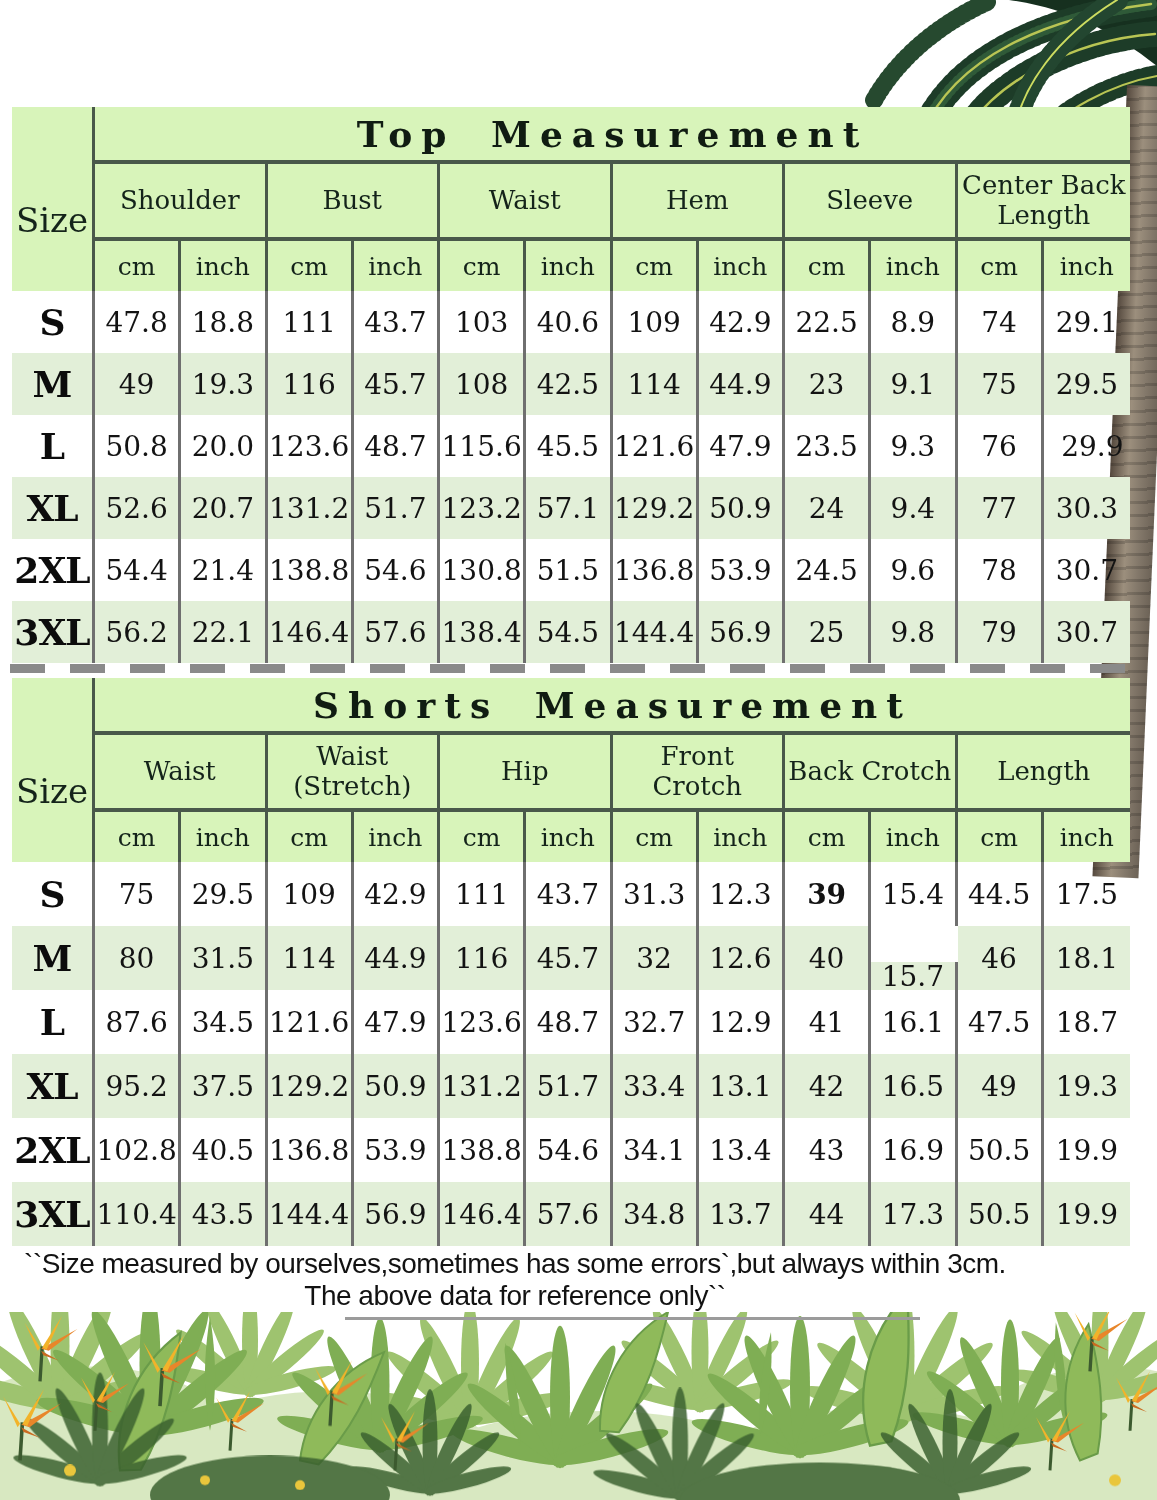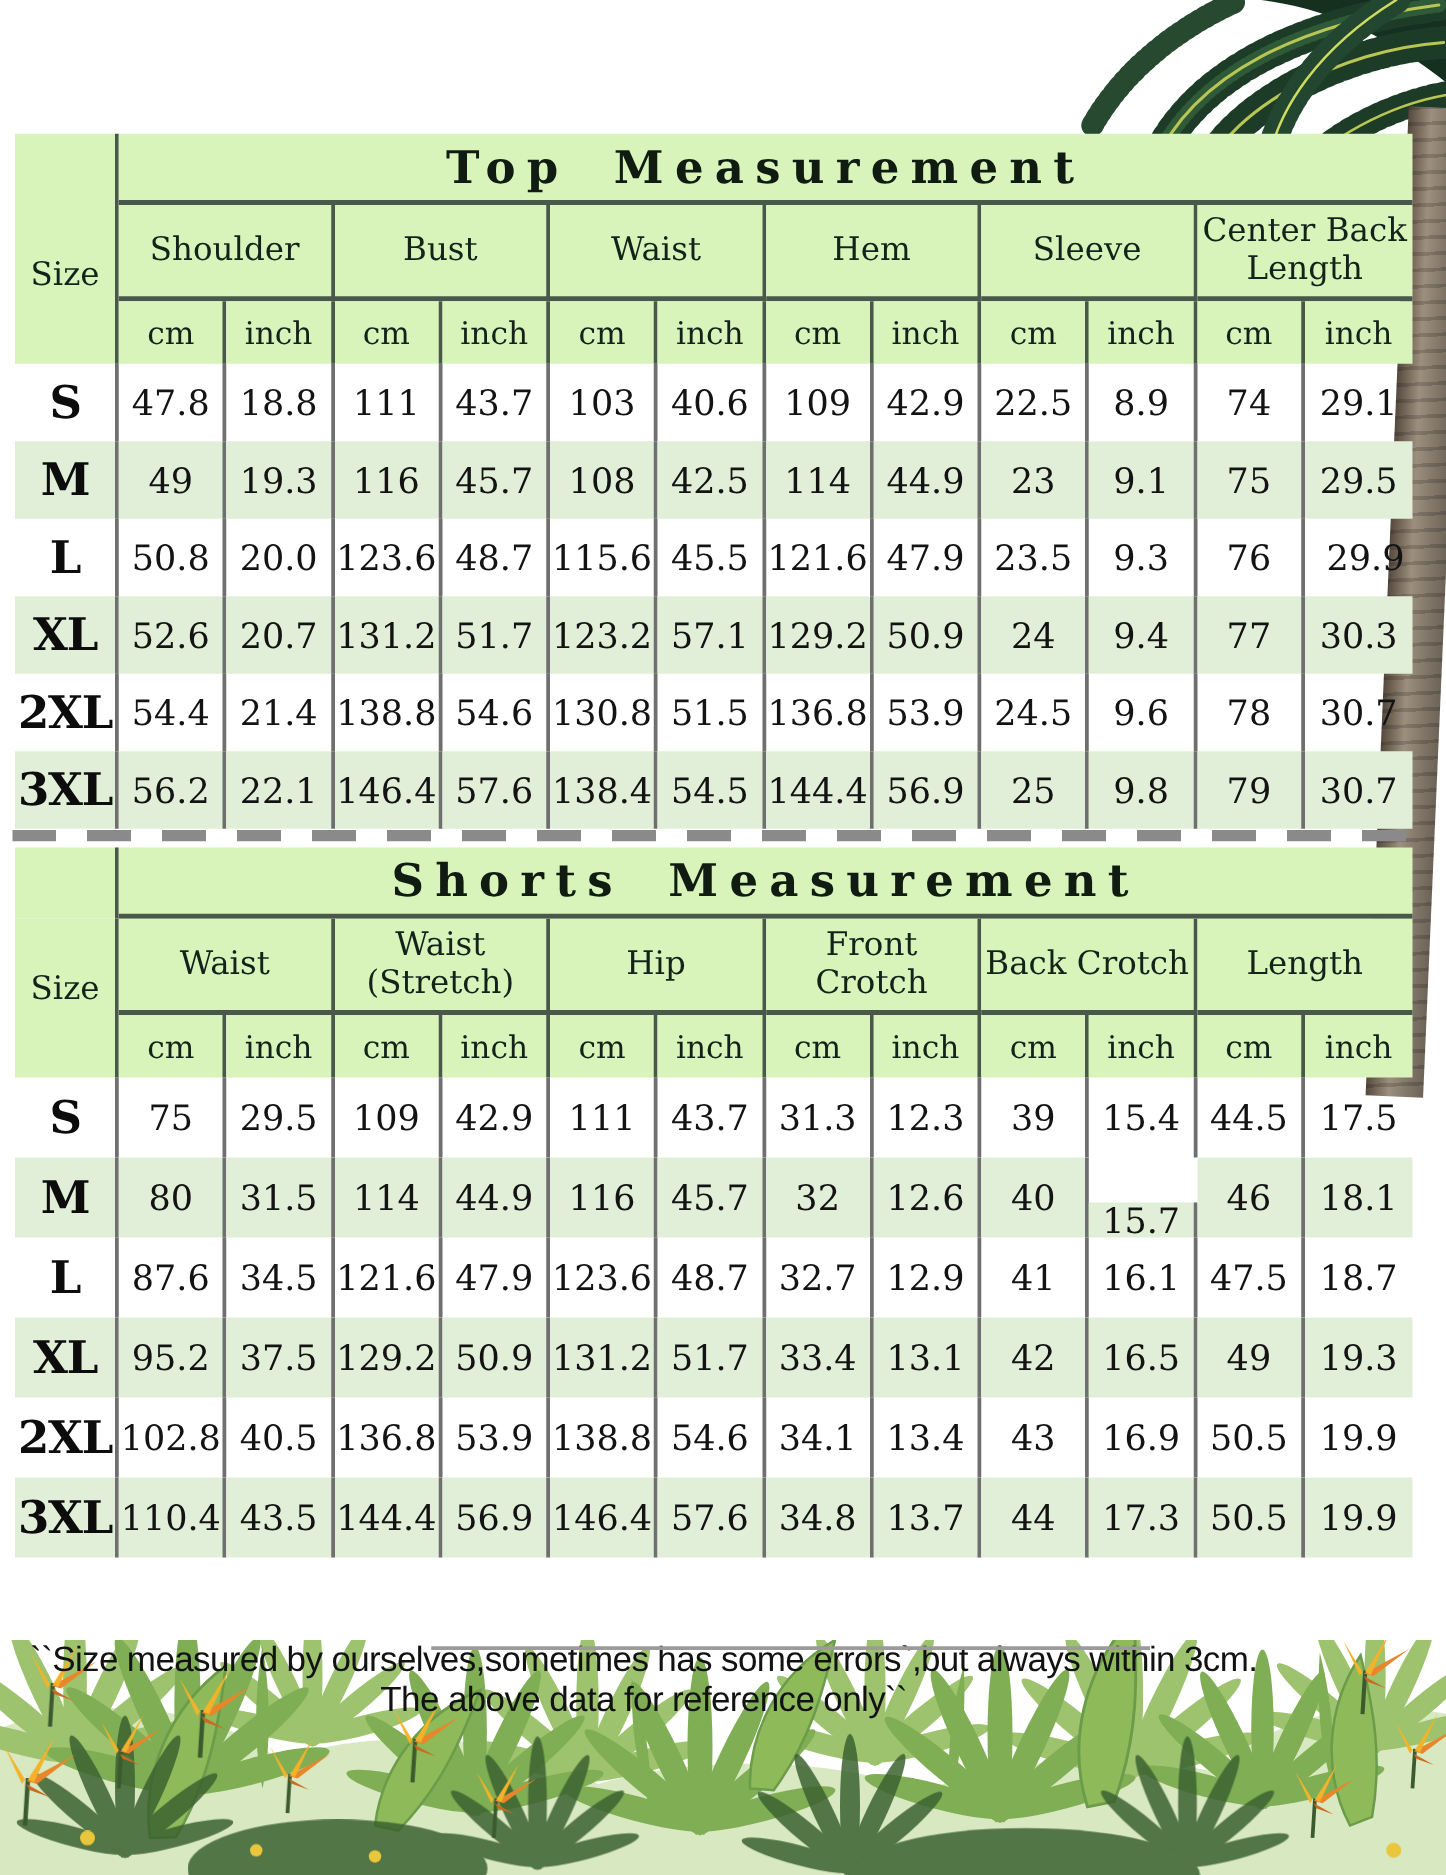--- a/index.html
+++ b/index.html
@@ -22,31 +22,31 @@
   .size-grid{display:grid;grid-template-columns:83px repeat(12,1fr);}
   .cell{display:flex;align-items:center;justify-content:center;text-align:center;}
   .green{background:var(--g);}
   .stripe{background:var(--stripe);}
   .brDark{border-right:3px solid var(--bd);}
   .bbDark{border-bottom:4px solid var(--bd);}
   .brGray{border-right:3px solid var(--bg2);}
   .titleCell{font-size:36px;font-weight:600;letter-spacing:9px;word-spacing:14px;color:#101c12;}
   .colHdr{font-size:26px;line-height:1.12;white-space:pre-line;color:#14231a;}
   .unitHdr{font-size:25px;color:#14231a;}
-  .sizeHdr{font-size:26px;color:#14231a;padding-bottom:16px;}
+  .sizeHdr{font-size:34px;color:#14231a;padding-bottom:16px;}
   .sizeCell{font-size:36px;font-weight:700;letter-spacing:-1px;color:#0c0c0c;}
   .valCell{font-size:28px;color:#131313;}
   
   .dashed-divider{
     position:absolute;left:10px;right:8px;top:664px;height:9px;z-index:3;
     background:repeating-linear-gradient(90deg,#8a8a8a 0 35px,rgba(0,0,0,0) 35px 60px);
   }
   
   .footer{
-    position:absolute;left:0;top:1312px;width:1030px;z-index:3;text-align:center;
+    position:absolute;left:0;top:1248px;width:1030px;z-index:3;text-align:center;
     font-family:"Liberation Sans", sans-serif;font-size:28px;line-height:1.16;
     color:#121212;letter-spacing:-0.5px;
   }
   .footer-rule{position:absolute;left:345px;top:1317px;width:575px;height:3px;background:#9b9b9b;z-index:3;}
 </style>
 </head>
 <body>
 
 <svg class="decor" data-interactable="false" viewBox="0 0 470 330" style="left:687px;top:0;width:470px;height:330px" aria-hidden="true">
   <path data-interactable="false" d="M470 0 L322 0 C380 8 424 30 470 66 Z" fill="#16301f"></path>
@@ -199,21 +199,21 @@
       <div class="cell green unitHdr" data-interactable="false" style="grid-area: 3 / 13;">inch</div>
       <div class="cell sizeCell brGray" data-interactable="false" style="grid-area: 4 / 1;">S</div>
       <div class="cell valCell brGray" data-interactable="false" style="grid-area: 4 / 2;">75</div>
       <div class="cell valCell brGray" data-interactable="false" style="grid-area: 4 / 3;">29.5</div>
       <div class="cell valCell brGray" data-interactable="false" style="grid-area: 4 / 4;">109</div>
       <div class="cell valCell brGray" data-interactable="false" style="grid-area: 4 / 5;">42.9</div>
       <div class="cell valCell brGray" data-interactable="false" style="grid-area: 4 / 6;">111</div>
       <div class="cell valCell brGray" data-interactable="false" style="grid-area: 4 / 7;">43.7</div>
       <div class="cell valCell brGray" data-interactable="false" style="grid-area: 4 / 8;">31.3</div>
       <div class="cell valCell brGray" data-interactable="false" style="grid-area: 4 / 9;">12.3</div>
-      <div class="cell valCell brGray" data-interactable="false" style="grid-area: 4 / 10;">39</div>
+      <div class="cell valCell brGray" data-interactable="false" style="grid-area: 4 / 10; font-weight: bold;">39</div>
       <div class="cell valCell brGray" data-interactable="false" style="grid-area: 4 / 11;">15.4</div>
       <div class="cell valCell brGray" data-interactable="false" style="grid-area: 4 / 12;">44.5</div>
       <div class="cell valCell" data-interactable="false" style="grid-area: 4 / 13;">17.5</div>
       <div class="cell sizeCell brGray stripe" data-interactable="false" style="grid-area: 5 / 1;">M</div>
       <div class="cell valCell brGray stripe" data-interactable="false" style="grid-area: 5 / 2;">80</div>
       <div class="cell valCell brGray stripe" data-interactable="false" style="grid-area: 5 / 3;">31.5</div>
       <div class="cell valCell brGray stripe" data-interactable="false" style="grid-area: 5 / 4;">114</div>
       <div class="cell valCell brGray stripe" data-interactable="false" style="grid-area: 5 / 5;">44.9</div>
       <div class="cell valCell brGray stripe" data-interactable="false" style="grid-area: 5 / 6;">116</div>
       <div class="cell valCell brGray stripe" data-interactable="false" style="grid-area: 5 / 7;">45.7</div>

